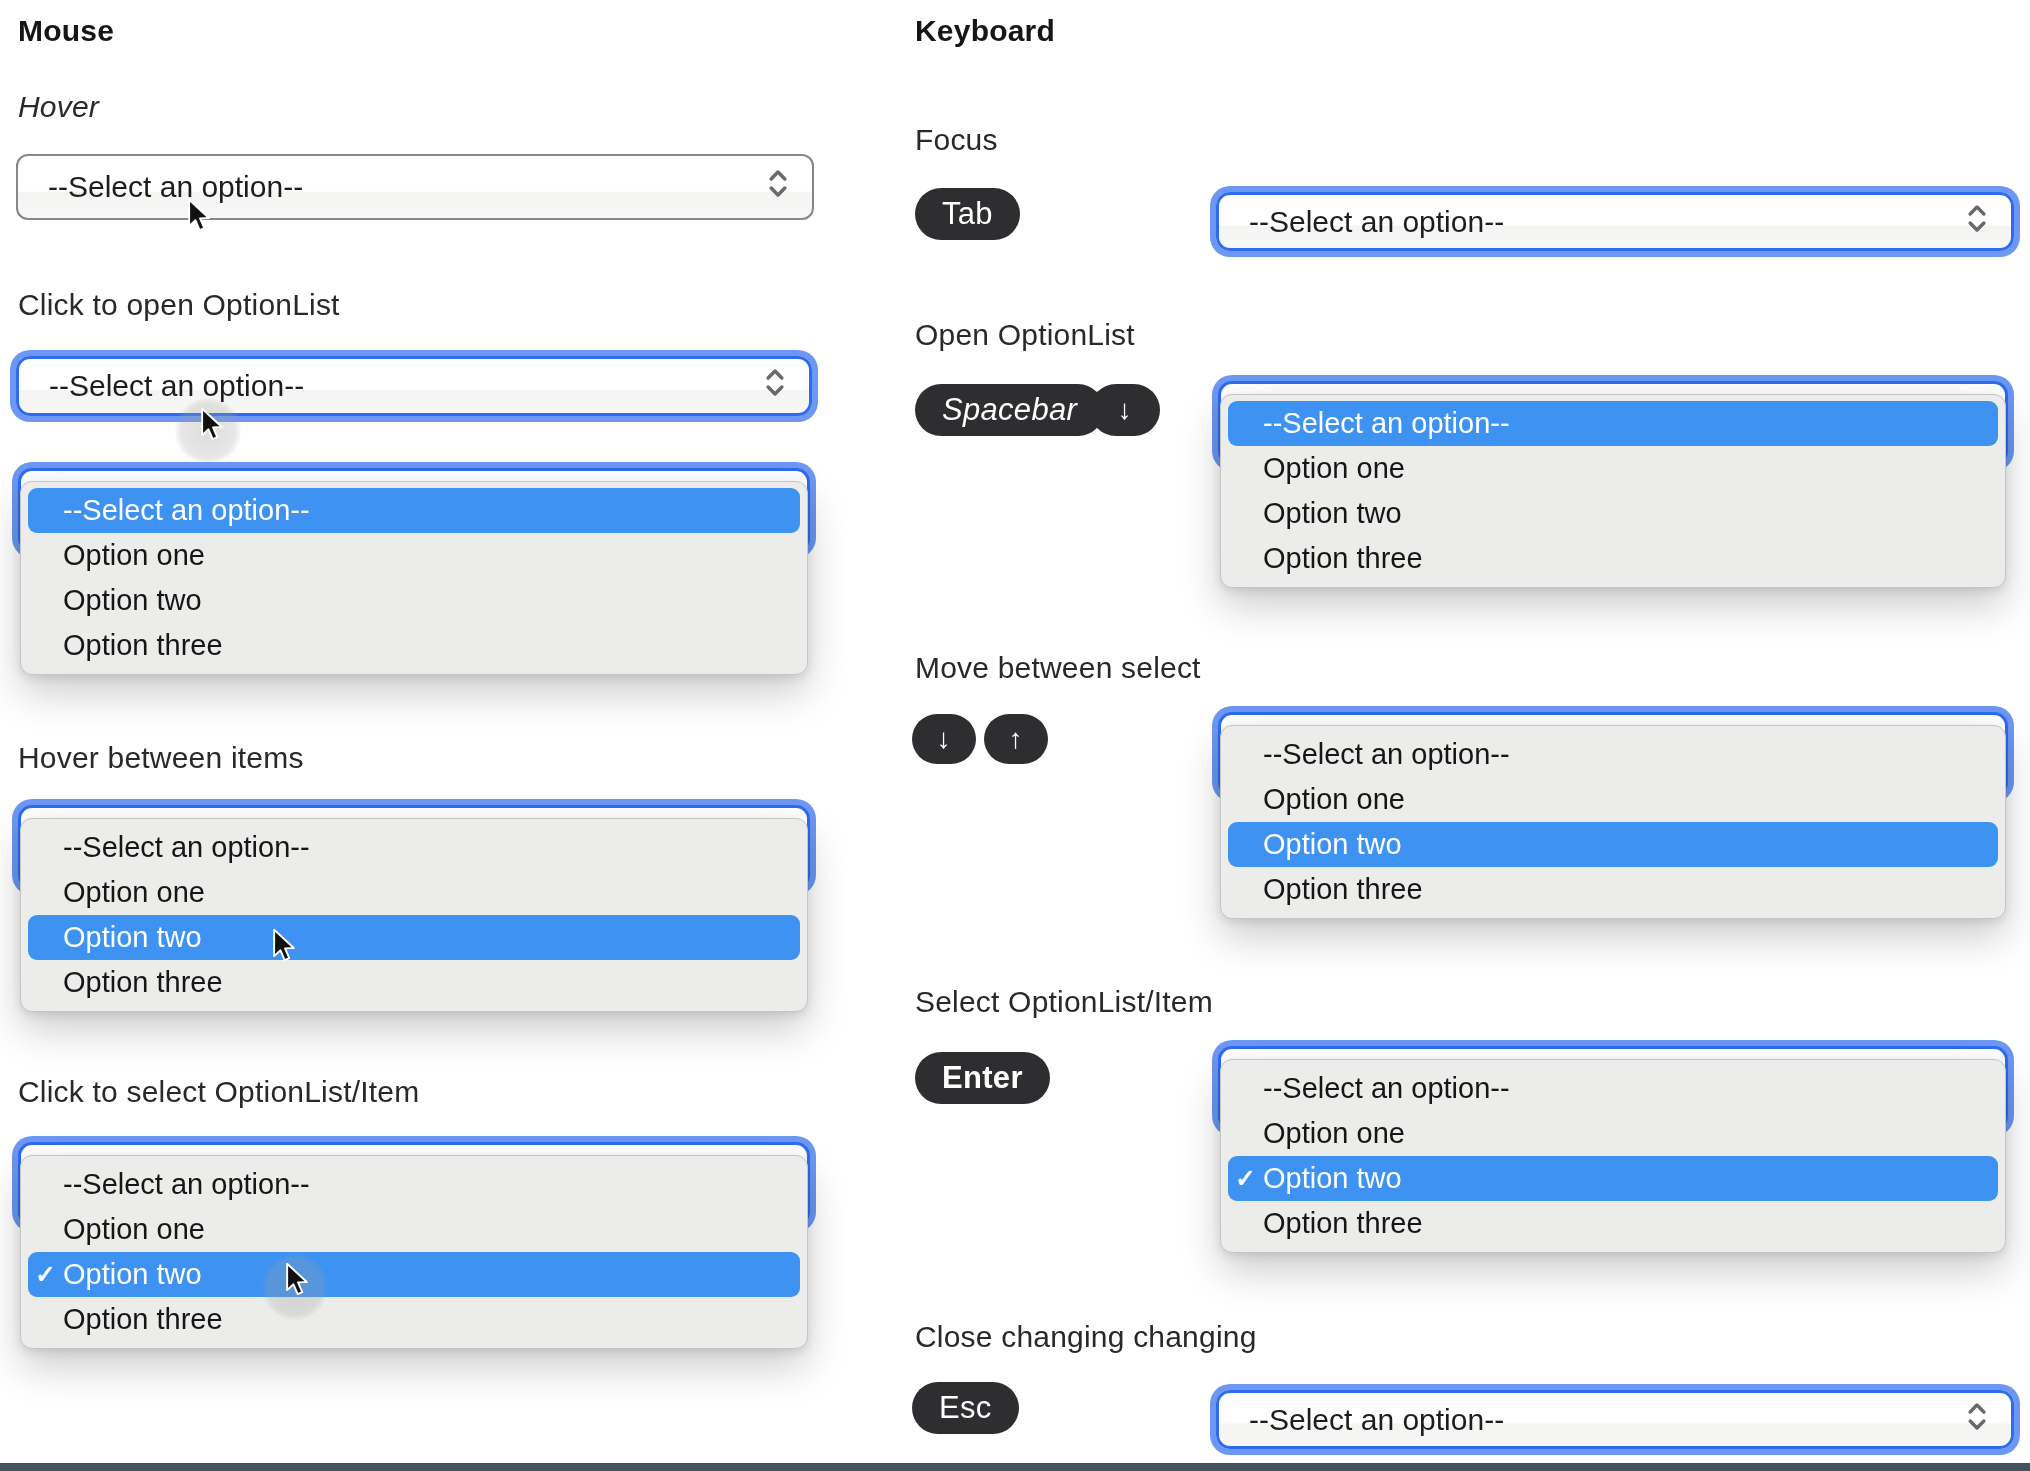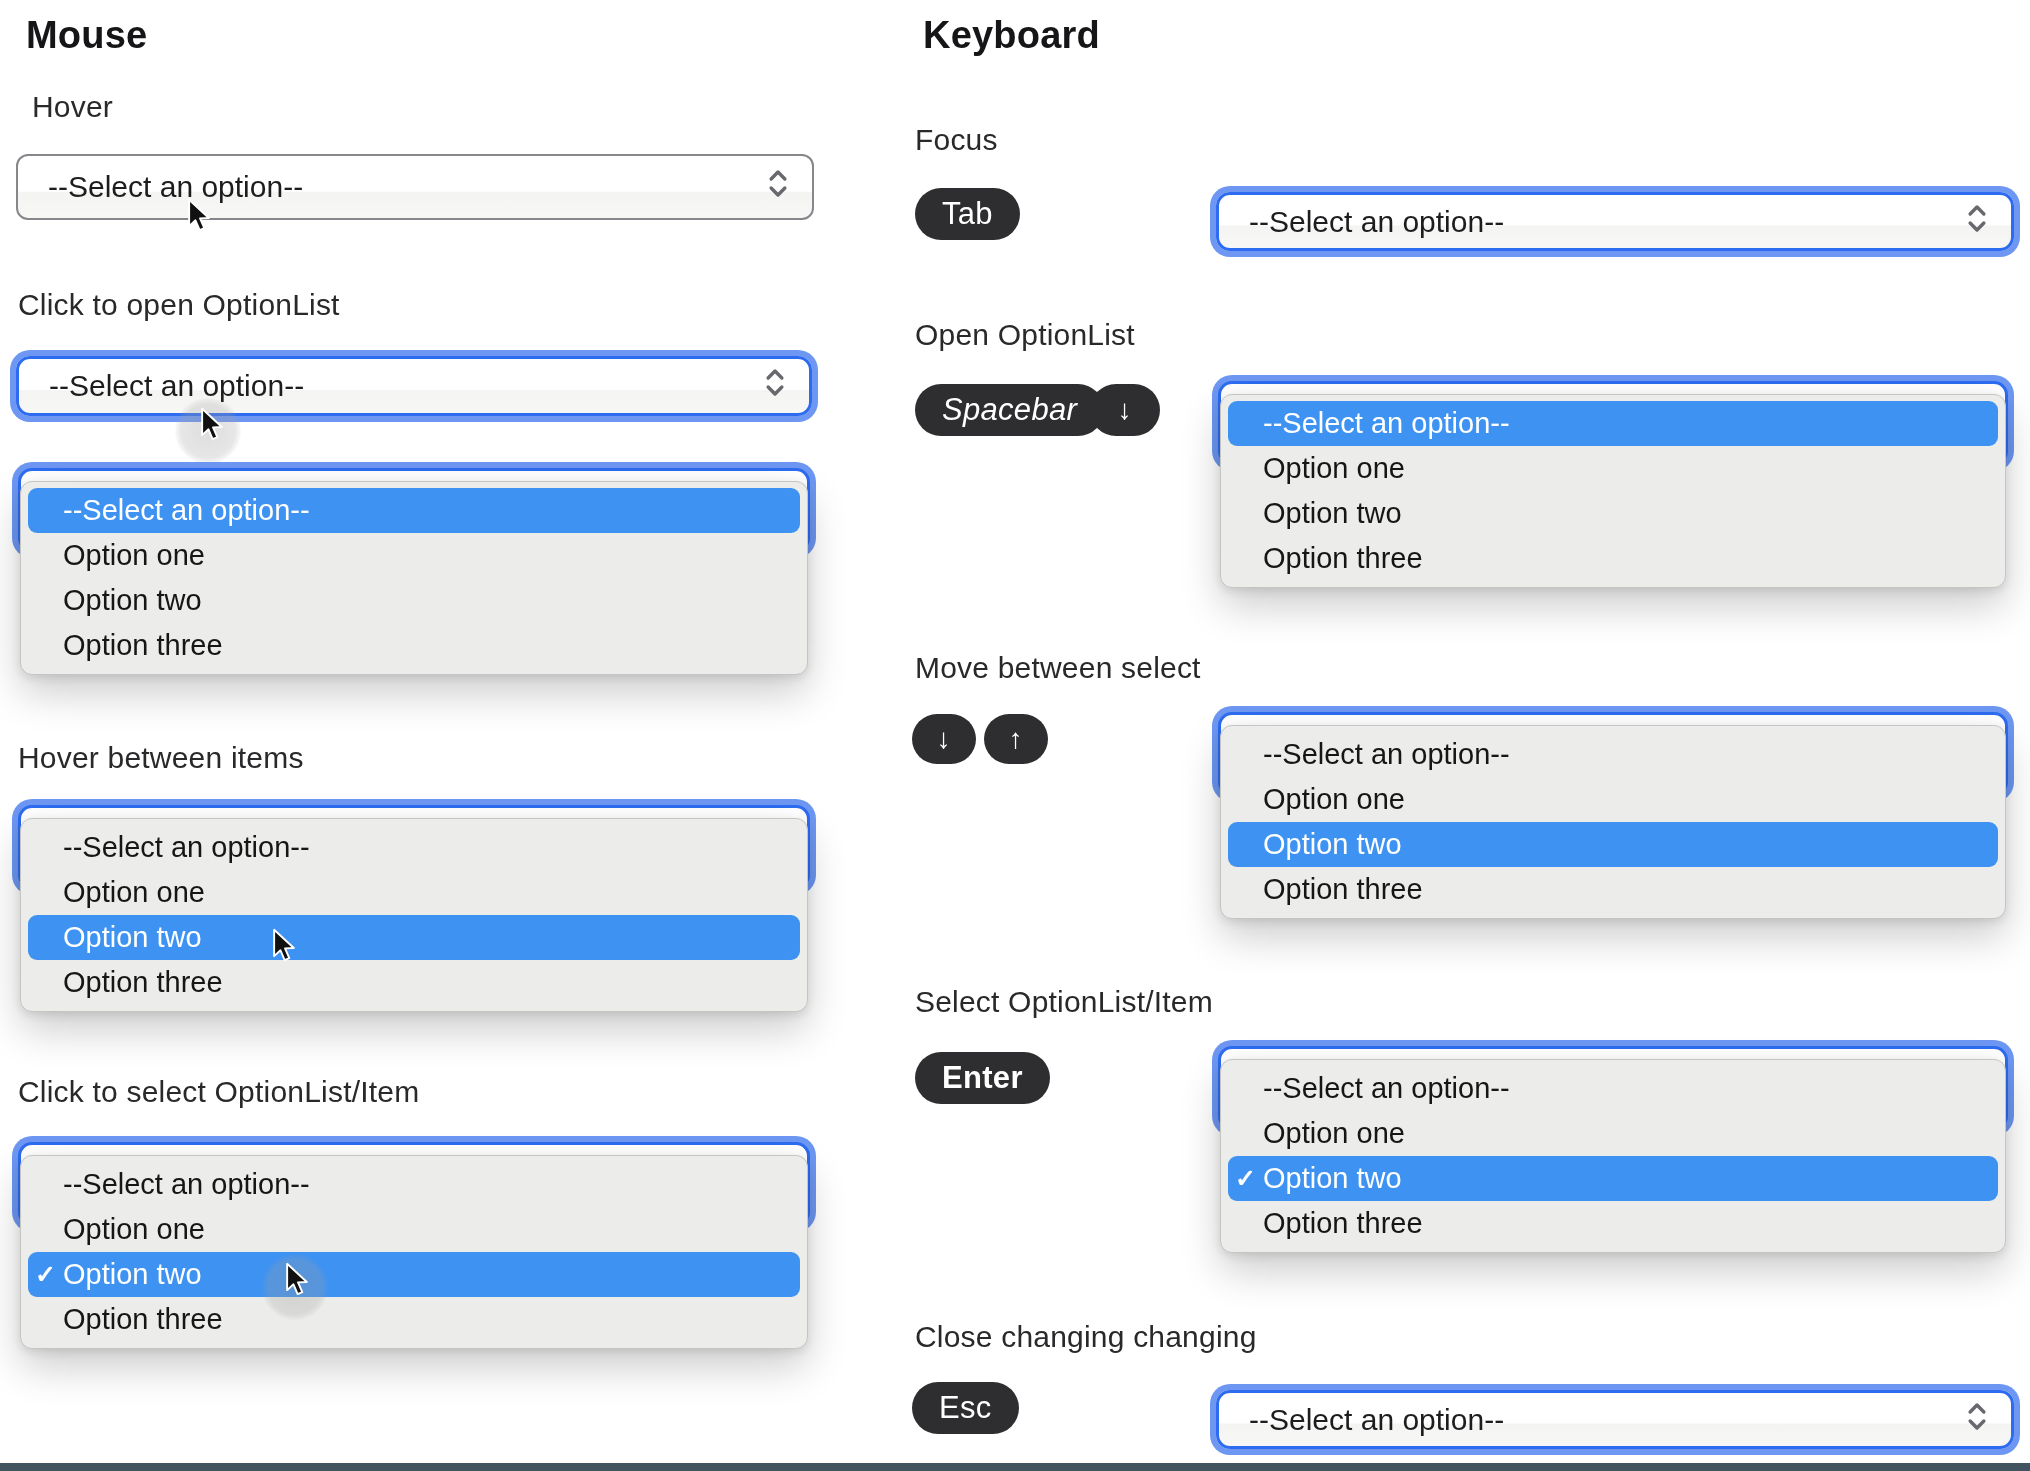--- a/index.html
+++ b/index.html
@@ -1,21 +1,21 @@
 <!DOCTYPE html>
 <html><head>
 <meta charset="utf-8">
 <style>
   html,body{margin:0;padding:0;background:#fff;}
   .stage{
     position:relative;width:2030px;height:1471px;background:#ffffff;overflow:hidden;
     font-family:"Liberation Sans", sans-serif;color:#1d1d1f;
   }
   .abs{position:absolute;}
-  .heading{font-size:38px;font-weight:700;color:#161618;letter-spacing:.2px;margin-left:8px;}
+  .heading{font-size:30px;font-weight:700;color:#161618;letter-spacing:.2px;}
   .label{font-size:30px;font-weight:400;color:#29292b;letter-spacing:.2px;}
 
   
   .sel{
     position:absolute;box-sizing:border-box;height:66px;
     border:2px solid #86868b;border-radius:12px;
     background:linear-gradient(180deg,#ffffff 0%,#ffffff 57%,#f4f4f3 58%,#f7f7f6 100%);
     display:flex;align-items:center;padding:0 30px;
     font-size:30px;color:#1d1d1f;
   }
@@ -65,21 +65,21 @@
 
   .bottom-bar{position:absolute;left:0;right:0;bottom:0;height:8px;background:#42545f;}
 </style>
 </head>
 <body>
 
 <div class="stage">
 
   <div class="abs heading" style="left:18px;top:14px;">Mouse</div>
 
-  <div class="abs label" style="left:32px;top:90px;">Hover</div>
+  <div class="abs label" style="left:18px;top:90px;font-style:italic;">Hover</div>
   <div class="sel" style="left:16px;top:154px;width:798px;">
     <span>--Select an option--</span>
     <span class="chev">
       <svg width="24" height="32" viewBox="0 0 20 28" fill="none">
           <path d="M4 10 L10 4 L16 10" stroke="#68686d" stroke-width="3" stroke-linecap="round" stroke-linejoin="round"></path>
           <path d="M4 18 L10 24 L16 18" stroke="#68686d" stroke-width="3" stroke-linecap="round" stroke-linejoin="round"></path>
         </svg>
     </span>
   </div>
   <svg class="cursor" style="left:183px;top:198px;" viewBox="0 0 24 31">

